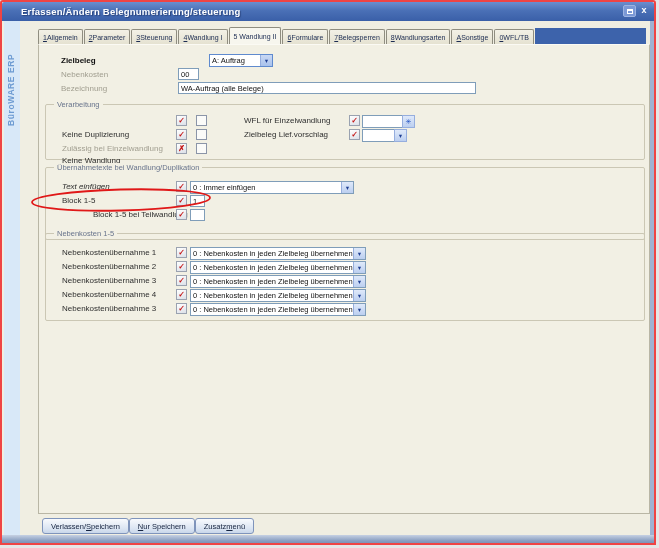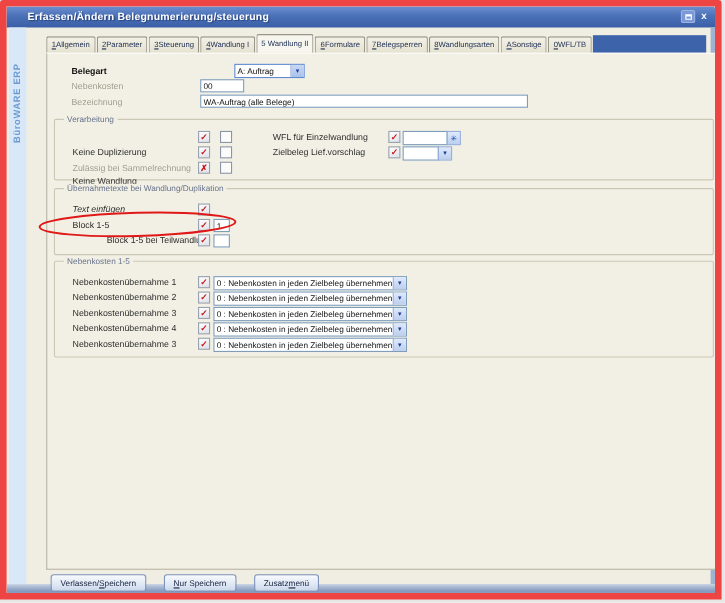--- a/index.html
+++ b/index.html
@@ -1,20 +1,20 @@
 <!DOCTYPE html>
 <html><head>
 <meta charset="utf-8">
 <style>
   * { box-sizing: border-box; margin: 0; padding: 0; }
   html,body { margin:0; padding:0; }
   body { font-family: "Liberation Sans", sans-serif; }
   .canvas { position:relative; width:659px; height:548px; background:#e6e6e6; overflow:hidden; }
   .window { position:absolute; left:0; top:0; width:656px; height:545px; background:#f0eee2;
-            border:6px solid #ef4444; border-radius:3px 3px 0 0; overflow:hidden; }
+            border:2px solid #ef4444; border-radius:3px 3px 0 0; overflow:hidden; }
   
   .titlebar { position:absolute; left:0; top:0; right:0; height:19px;
               background:linear-gradient(180deg,#6b8ecf 0%, #4a70b6 45%, #3a5fa8 100%);
               display:flex; align-items:center; border-radius:2px 2px 0 0; }
   .titlebar .title { margin-left:19px; font-size:9.5px; font-weight:bold; color:#ffffff;
                      text-shadow:1px 1px 1px #29437c; letter-spacing:0.2px; }
   .btn-restore { position:absolute; right:18px; top:3px; width:13px; height:12px;
                  background:#7b99d6; border:1px solid #9db4e2; border-radius:2px;
                  display:flex; align-items:center; justify-content:center; }
   .btn-restore .g { width:6px; height:5px; border:1px solid #ffffff; border-top-width:2px; }
@@ -63,21 +63,21 @@
   .sidebtn.dd2 { font-size:5.5px; color:#1f3f93; }
   .flagicon { position:absolute; width:11px; height:11px; border:1px solid #9aa2b0;
               background:linear-gradient(160deg,#ffffff,#dce0e8);
               color:#c41414; font-weight:bold; font-size:8px; line-height:9px; text-align:center; }
   .cb { position:absolute; width:11px; height:11px; border:1px solid #8b95a8; background:#fbfbf9; }
   
   .annot { position:absolute; left:24px; top:183px; z-index:5; pointer-events:none;
            transform:rotate(-1.5deg); }
   .annot ellipse { fill:none; stroke:#e01818; stroke-width:1.8; }
   
-  .btnrow { position:absolute; left:40px; top:516px; display:flex; gap:16px; }
+  .btnrow { position:absolute; left:40px; top:516px; display:flex; gap:0; }
   .pbtn { display:inline-flex; align-items:center; justify-content:center; height:16px; padding:0 8px;
           font-size:7.5px; color:#15233f; white-space:nowrap;
           background:linear-gradient(#f8fafd,#dae4f2 70%,#c9d7ea);
           border:1px solid #7f94bb; border-radius:3px; }
 </style>
 </head>
 <body>
 
 <div class="canvas">
  <div class="window">
@@ -145,55 +145,59 @@
     <div class="tab">
           <span></span>
           <span class="hot">0</span>
           <span> WFL/TB</span>
         </div>
     <div class="tabfill"></div>
   </div>
 
   <div class="panel">
 
-    <span class="lb b" style="left:22px; top:11px;">Belegart</span>
+    <span class="lb b" style="left:22px; top:11px;">Zielbeleg</span>
     <div class="combo focus" style="left:139px; top:9px; width:64px;">
       <span class="txt">A: Auftrag</span>
       <span class="dd">▼</span>
     </div>
     <span class="lb dis" style="left:22px; top:25px;">Nebenkosten</span>
-    <input class="field" style="left: 139px; top: 23px; width: 40px;" value="00">
+    <input class="field" style="left: 139px; top: 23px; width: 21px;" value="00">
     <span class="lb dis" style="left:22px; top:39px;">Bezeichnung</span>
     <input class="field" style="left: 139px; top: 37px; width: 298px;" value="WA-Auftrag (alle Belege)">
 
     <div class="group" style="left:6px; top:59px; width:600px; height:56px;">
       <span class="gt">Verarbeitung</span>
       <span class="lb" style="left:16px; top:11px;margin-top:40px;">Keine Wandlung</span>
       <span class="flagicon" style="left:130px; top:10px;">✓</span>
       <span class="cb" style="left:150px; top:10px;"></span>
       <span class="lb" style="left:16px; top:25px;">Keine Duplizierung</span>
       <span class="flagicon" style="left:130px; top:24px;">✓</span>
       <span class="cb" style="left:150px; top:24px;"></span>
-      <span class="lb dis" style="left:16px; top:39px;">Zulässig bei Sammelrechnung</span>
+      <span class="lb dis" style="left:16px; top:39px;">Zulässig bei Einzelwandlung</span>
       <span class="flagicon" style="left:130px; top:38px;">✗</span>
       <span class="cb" style="left:150px; top:38px;"></span>
       <span class="lb" style="left:198px; top:11px;">WFL für Einzelwandlung</span>
       <span class="flagicon" style="left:303px; top:10px;">✓</span>
       <input class="field" style="left: 316px; top: 10px; width: 41px; height: 13px;" value="">
       <span class="sidebtn look" style="left:356px; top:10px;">✳</span>
       <span class="lb" style="left:198px; top:25px;">Zielbeleg Lief.vorschlag</span>
       <span class="flagicon" style="left:303px; top:24px;">✓</span>
       <input class="field" style="left: 316px; top: 24px; width: 33px; height: 13px;" value="">
       <span class="sidebtn dd2" style="left:348px; top:24px;">▼</span>
     </div>
 
-    <div class="group" style="left:6px; top:122px; width:600px; height:61px;">
+    <div class="group" style="left:6px; top:122px; width:600px; height:73px;">
       <span class="gt">Übernahmetexte bei Wandlung/Duplikation</span>
       <span class="lb" style="left:16px; top:14px;font-style:italic;">Text einfügen</span>
       <span class="flagicon" style="left:130px; top:13px;">✓</span>
+      <div class="combo" style="left:144px; top:13px; width:164px;">
+        <span class="txt">0 : Immer einfügen</span>
+        <span class="dd">▼</span>
+      </div>
       <span class="lb" style="left:16px; top:28px;">Block 1-5</span>
       <span class="flagicon" style="left:130px; top:27px;">✓</span>
       <input class="field" style="left: 144px; top: 27px; width: 15px;" value="1">
       <span class="lb" style="left:16px; top:42px;padding-left:31px;">Block 1-5 bei Teilwandlung</span>
       <span class="flagicon" style="left:130px; top:41px;">✓</span>
       <input class="field" style="left: 144px; top: 41px; width: 15px;" value="">
     </div>
 
     <div class="group" style="left:6px; top:188px; width:600px; height:88px;">
       <span class="gt">Nebenkosten 1-5</span>

